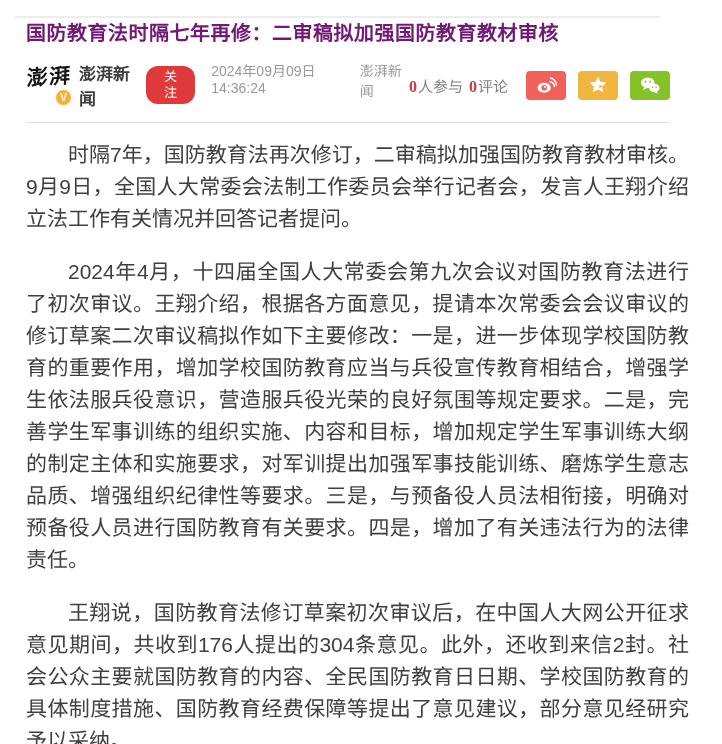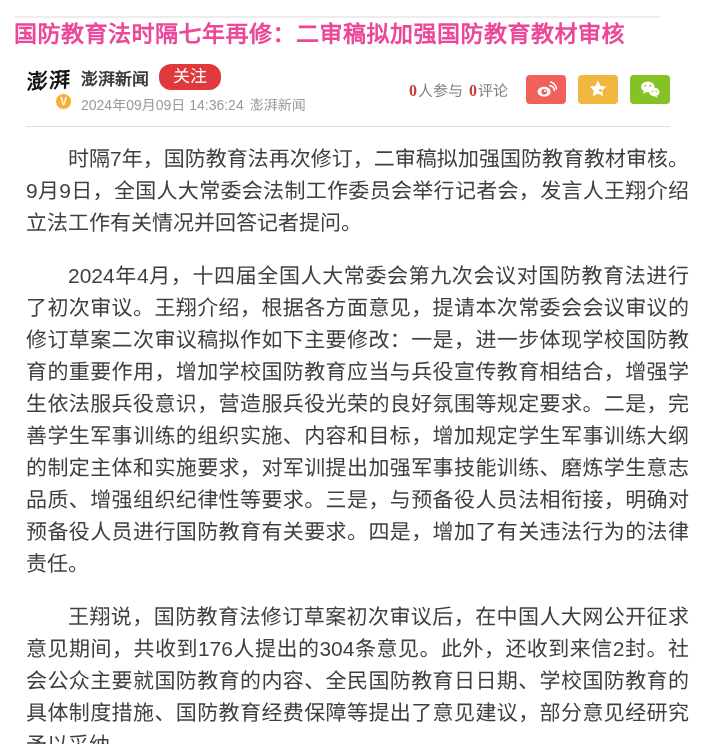--- a/index.html
+++ b/index.html
@@ -8,23 +8,23 @@
     width:722px;height:744px;
     overflow:hidden;
     background:#fff;
     font-family:"Liberation Sans","DejaVu Sans",sans-serif;
   }
   .top-line{
     position:absolute;top:16px;left:15px;width:645px;height:2px;
     background:#ededed;
   }
   .title{
-    margin:20px 26px 8px 14px;
-    font-size:23px;line-height:1.3;
-    font-weight:700;color:#ec4899;
+    margin:20px 26px 8px 26px;
+    font-size:20px;line-height:1.3;
+    font-weight:700;color:#701a75;
     letter-spacing:0.5px;
   }
   .header{
     display:flex;justify-content:space-between;align-items:center;
     margin:14px 52px 0 27px;
   }
   .author{display:flex;align-items:flex-start;}
   .logo{
     position:relative;width:46px;height:42px;margin-right:8px;cursor:pointer;
   }
@@ -36,26 +36,26 @@
     font-family:"DejaVu Serif","Liberation Serif",serif;
     white-space:nowrap;
   }
   .badge{
     position:absolute;left:28px;bottom:-4px;
     width:15px;height:15px;border-radius:50%;
     color:#fff;font-size:10px;font-weight:700;
     display:flex;align-items:center;justify-content:center;
     border:1px solid #fff;
   }
-  .author-info{display:flex;flex-direction:column;gap:4px;}
+  .author-info{display:flex;flex-direction:row;gap:16px;}
   .author-top{display:flex;align-items:center;gap:10px;}
   .author-name{font-size:17px;font-weight:700;color:#3d3d3d;cursor:pointer;}
   .follow{
     border:none;outline:none;cursor:pointer;
-    color:#fff;font-size:17px;
+    color:#fff;font-size:13px;
     padding:3px 14px;border-radius:12px;
     font-family:inherit;line-height:1.2;
   }
   .meta{font-size:14px;color:#999;display:flex;gap:6px;}
   .header-right{display:flex;align-items:center;gap:18px;}
   .stats{display:flex;gap:6px;align-items:center;white-space:nowrap;}
   .stat b{
     font-family:"Liberation Serif","DejaVu Serif",serif;
     font-weight:700;font-size:16px;margin-right:1px;
   }

